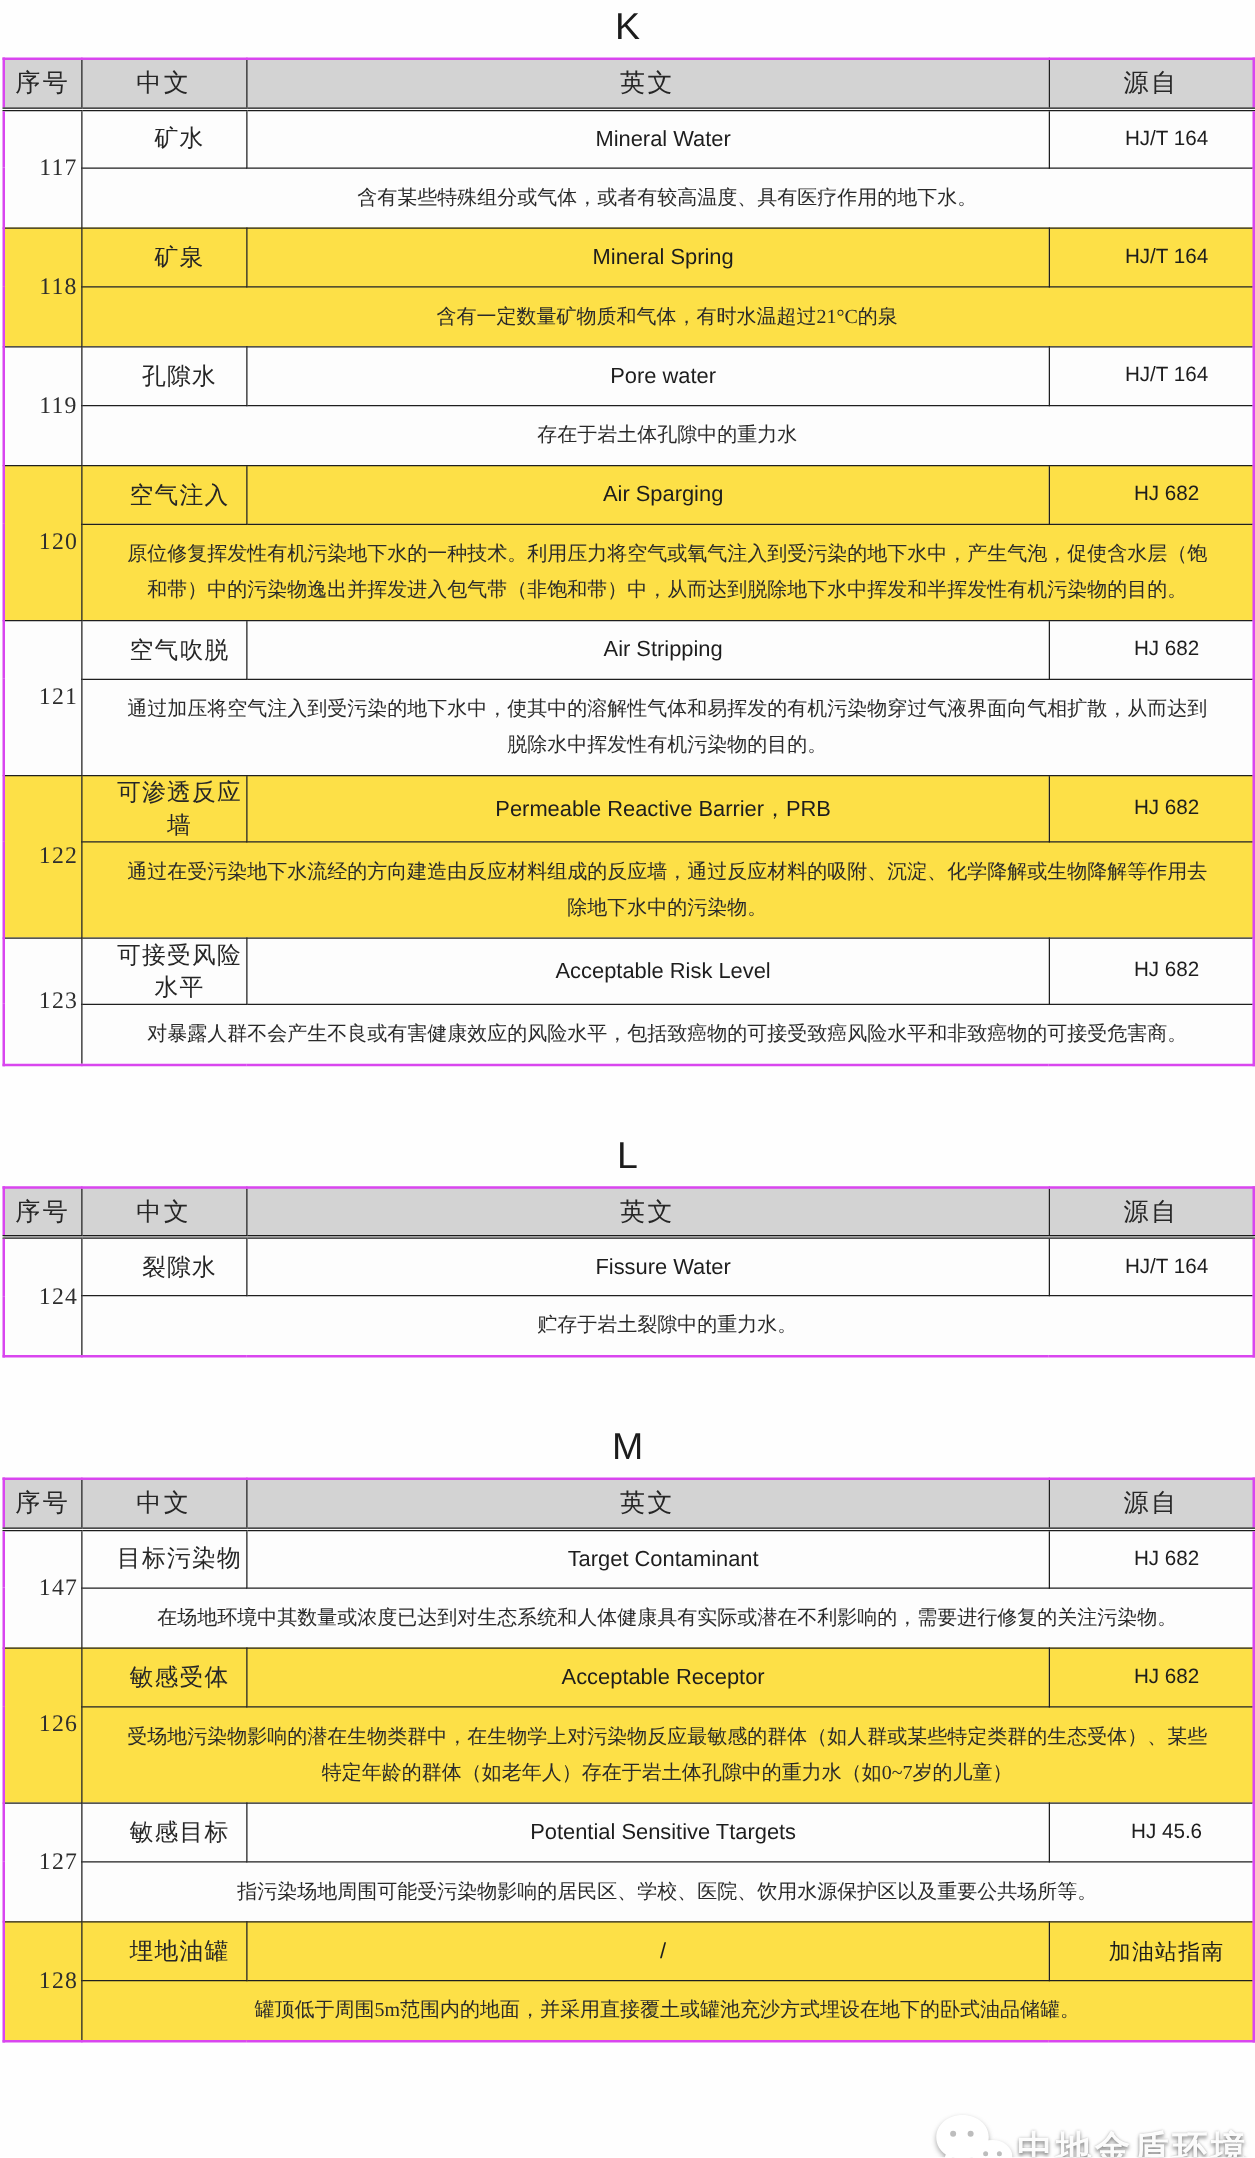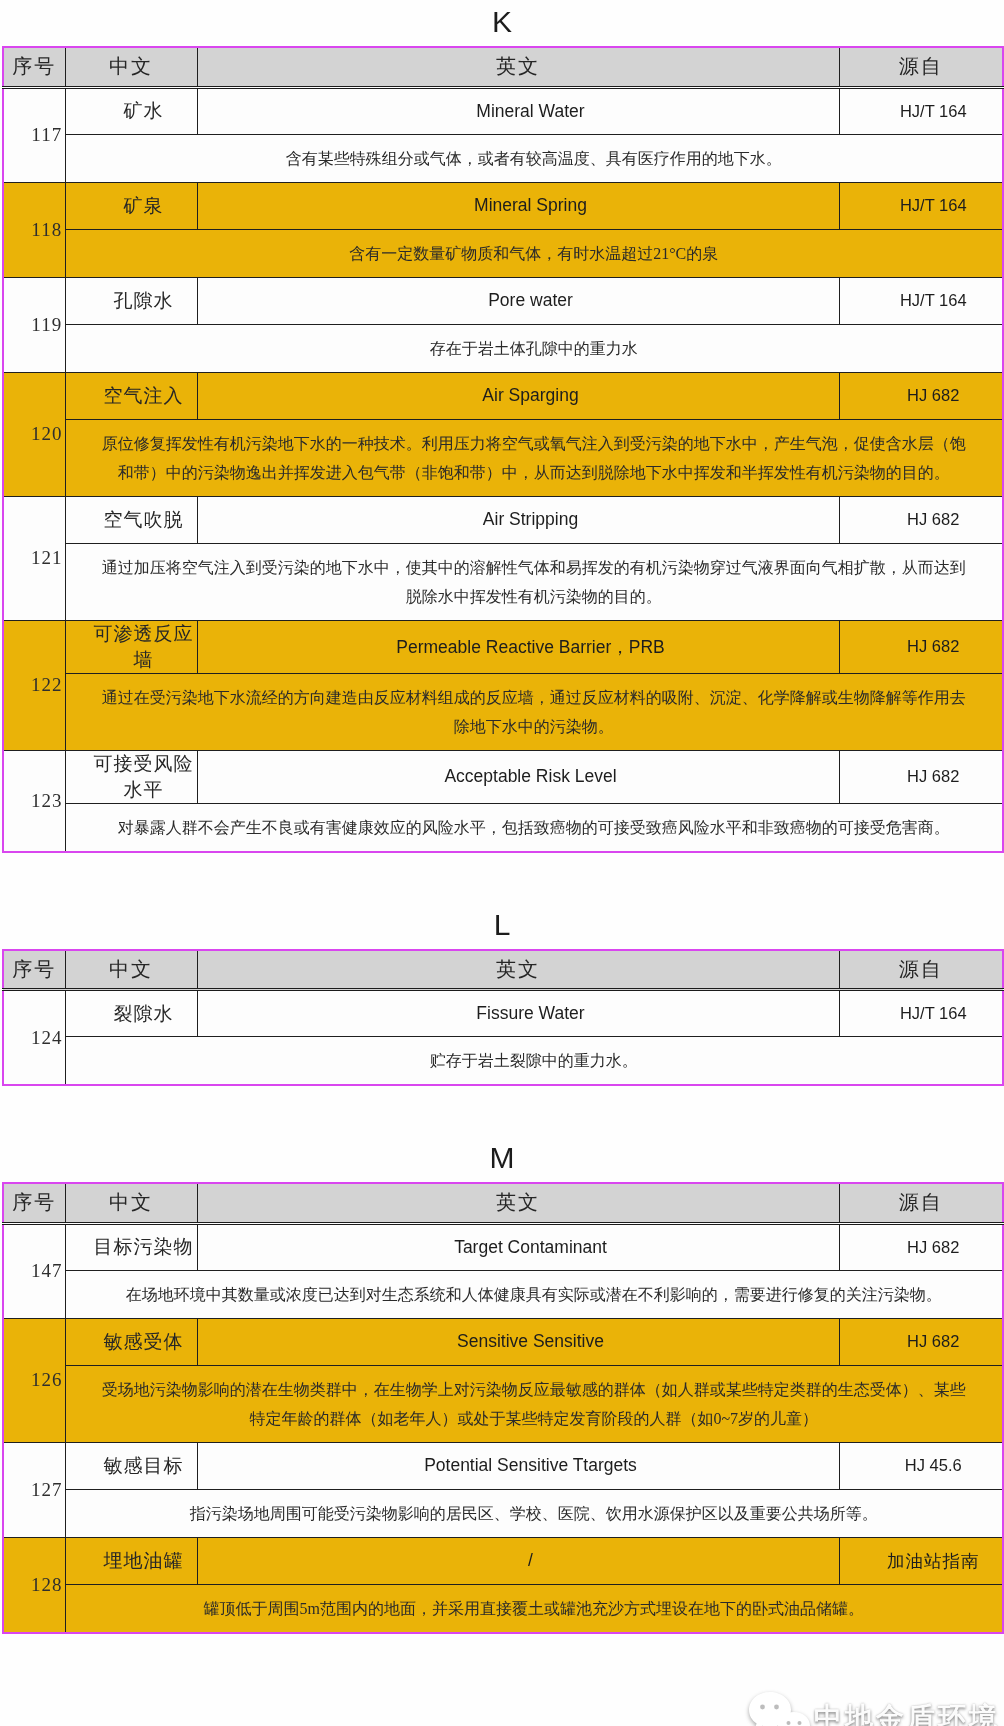--- a/index.html
+++ b/index.html
@@ -46,21 +46,21 @@
   thead th {
     background: #d3d3d3;
     font-weight: 400;
     font-size: 20px;
     height: 40px;
     text-align: center;
     border-bottom: 3px double #1b1b1b;
     letter-spacing: 2px;
   }
 
-  tbody.entry.shaded td { background: #eab308; }
+  tbody.entry.shaded td { background: #fde047; }
 
   tr.term td { height: 47px; text-align: center; padding-left: 25px; }
   td.no {
     font-size: 19px;
     text-align: center;
     color: #2e2e2e;
     letter-spacing: 1px;
   }
   td.zh { font-size: 19px; letter-spacing: 1px; }
   td.en {
@@ -261,25 +261,25 @@
               <td class="src">HJ 682</td>
             </tr>
             <tr class="def">
               <td colspan="3">在场地环境中其数量或浓度已达到对生态系统和人体健康具有实际或潜在不利影响的，需要进行修复的关注污染物。</td>
             </tr>
           </tbody>
           <tbody class="entry shaded">
             <tr class="term">
               <td class="no" rowspan="2">126</td>
               <td class="zh">敏感受体</td>
-              <td class="en">Sensitive Sensitive</td>
-              <td class="src">HJ 682</td>
-            </tr>
-            <tr class="def">
-              <td colspan="3">受场地污染物影响的潜在生物类群中，在生物学上对污染物反应最敏感的群体（如人群或某些特定类群的生态受体）、某些特定年龄的群体（如老年人）或处于某些特定发育阶段的人群（如0~7岁的儿童）</td>
+              <td class="en">Acceptable Receptor</td>
+              <td class="src">HJ 682</td>
+            </tr>
+            <tr class="def">
+              <td colspan="3">受场地污染物影响的潜在生物类群中，在生物学上对污染物反应最敏感的群体（如人群或某些特定类群的生态受体）、某些特定年龄的群体（如老年人）存在于岩土体孔隙中的重力水（如0~7岁的儿童）</td>
             </tr>
           </tbody>
           <tbody class="entry">
             <tr class="term">
               <td class="no" rowspan="2">127</td>
               <td class="zh">敏感目标</td>
               <td class="en">Potential Sensitive Ttargets</td>
               <td class="src">HJ 45.6</td>
             </tr>
             <tr class="def">

